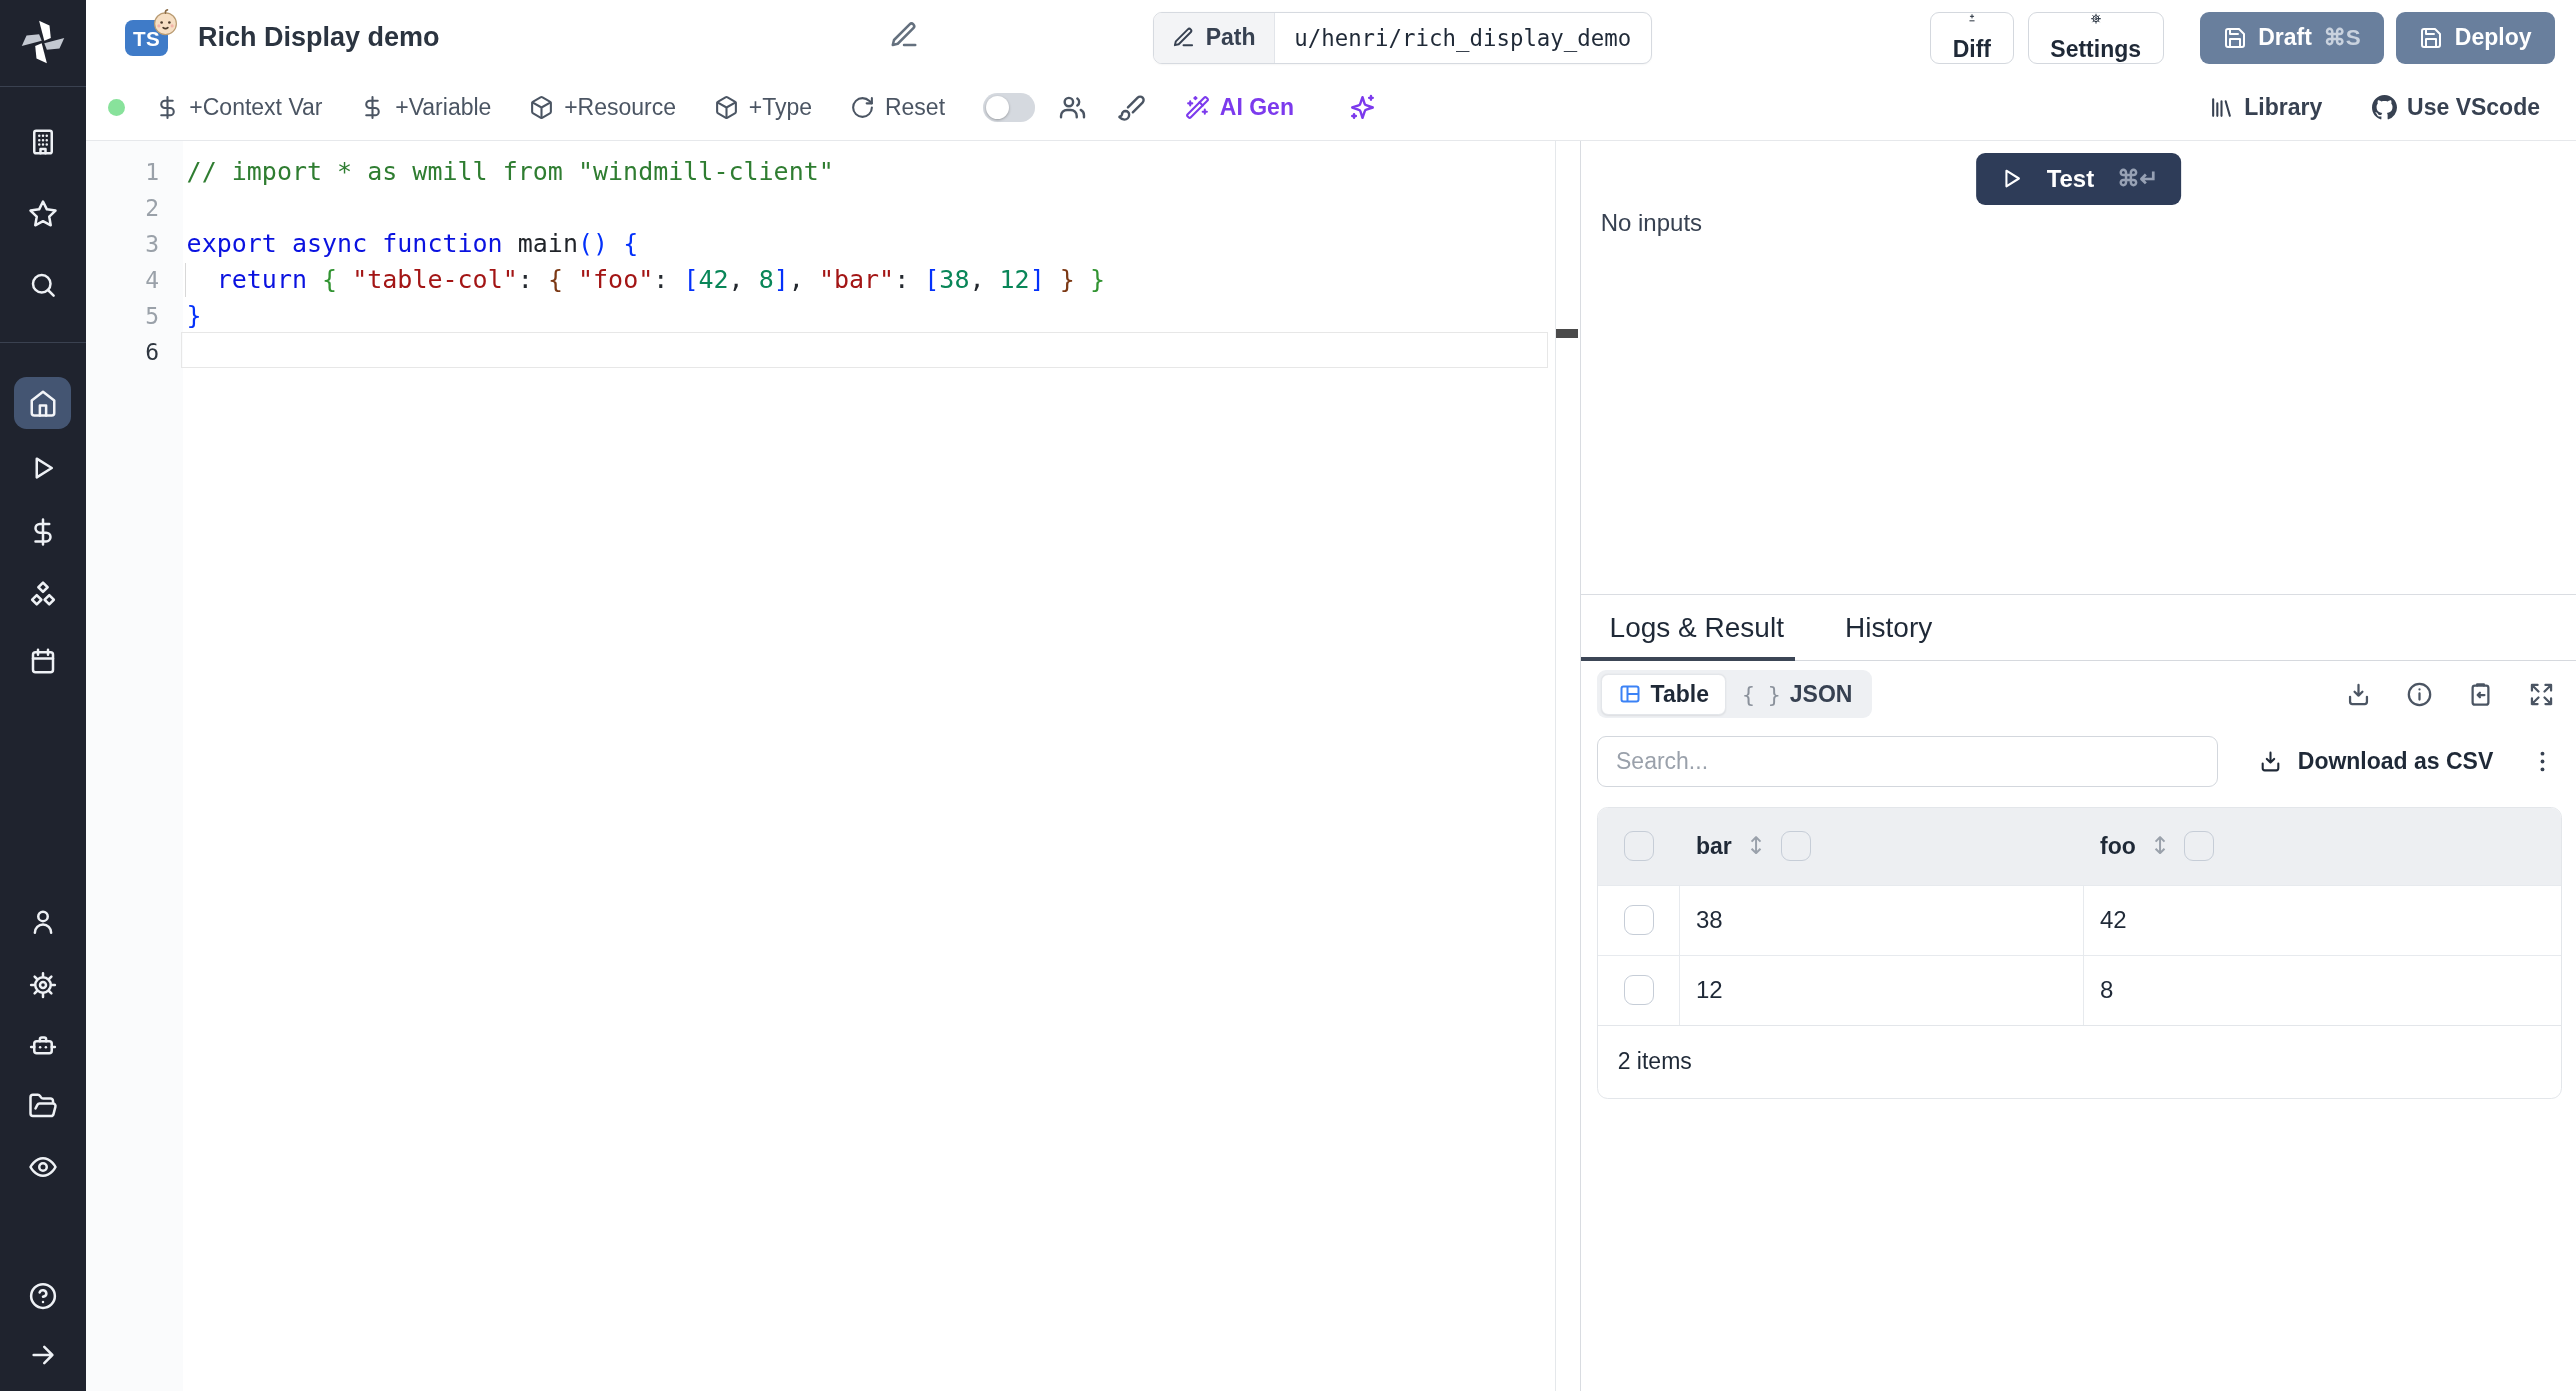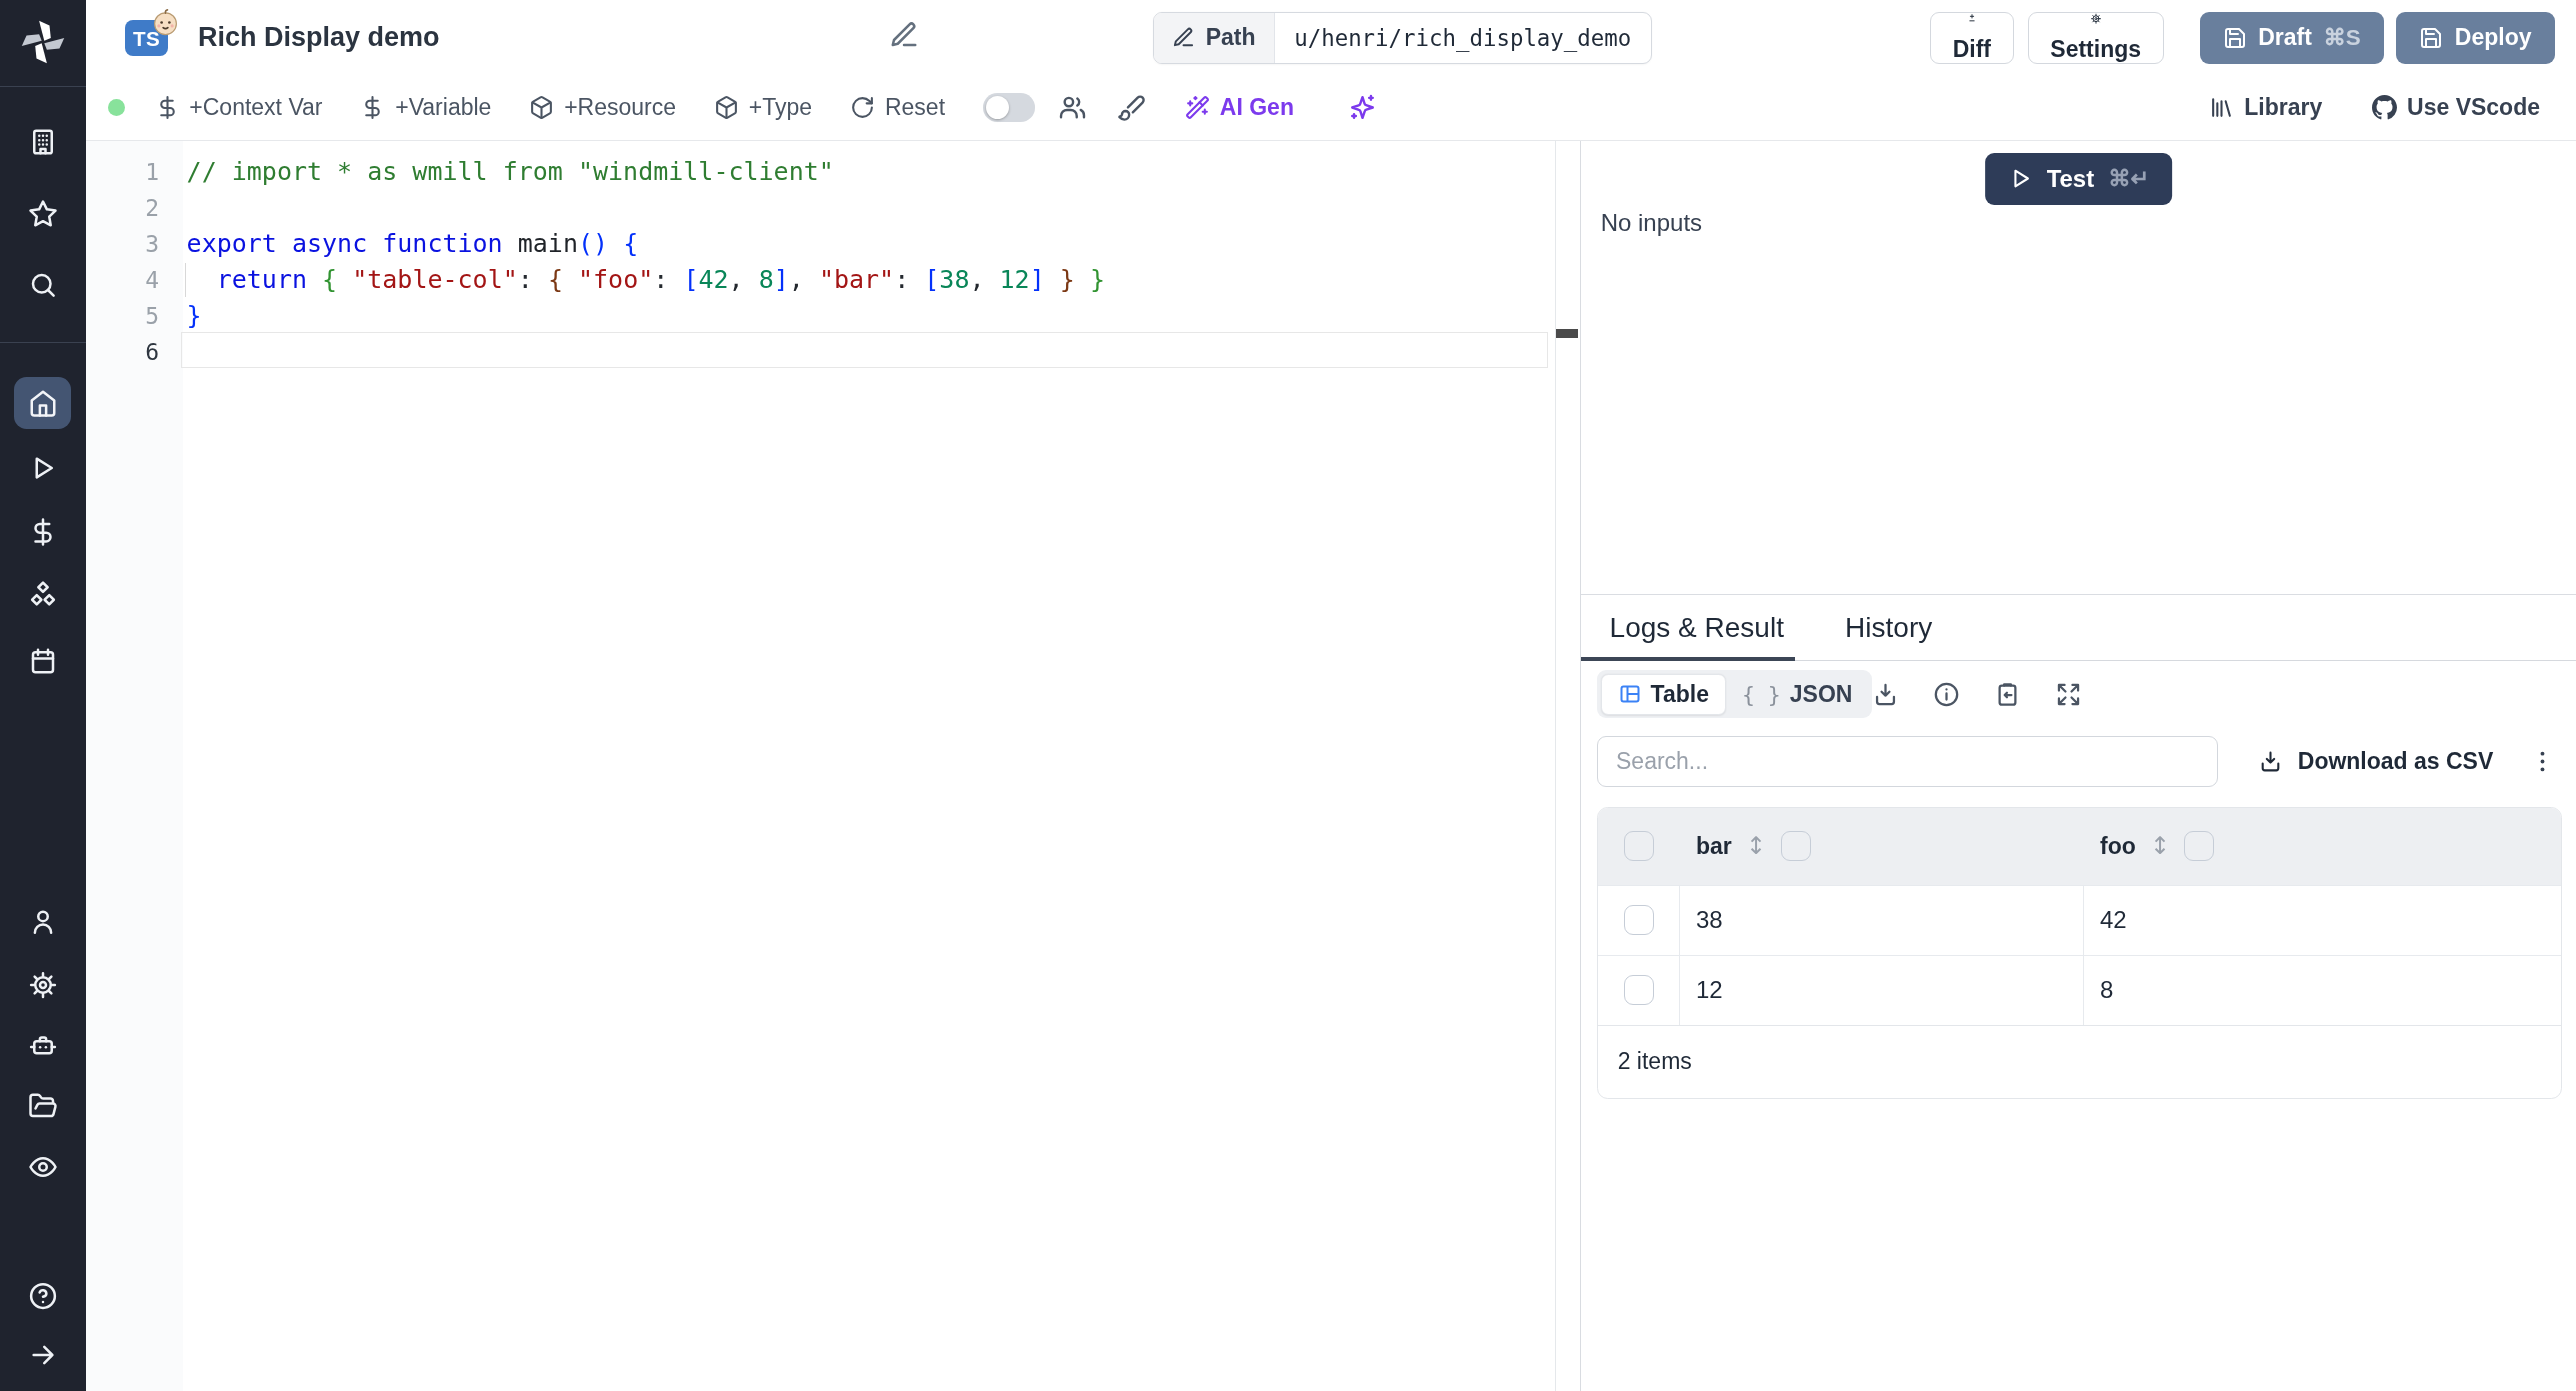--- a/index.html
+++ b/index.html
@@ -61,33 +61,33 @@
   .tk-cm{color:#2f7d31} .tk-kw{color:#0a12e0} .tk-fn{color:#1f2328} .tk-b1{color:#0431fa}
   .tk-b2{color:#319331} .tk-b3{color:#7b3814} .tk-str{color:#a31515} .tk-num{color:#098658} .tk-pl{color:#24292f}
   .current-line { position:absolute; left:95px; right:32px; top:191px; height:36px; border:1.8px solid #e7e7e7; pointer-events:none; }
   .indent-guide { position:absolute; left:99px; top:122px; height:34px; width:0.9px; background:#d8d8d8; }
   .overview { position:absolute; top:0; bottom:0; right:1.8px; width:23px; border-left:0.9px solid #e5e8eb; background:#fff; cursor:pointer; }
   .cursor-mark { position:absolute; top:188px; left:0; width:100%; height:9px; background:#4a4a4a; }
 
   
   .right-panel { width:996px; border-left:1.8px solid #d9dce1; background:#fff; display:flex; flex-direction:column; }
   .run-area { position:relative; height:453px; }
-  .test-btn { position:absolute; top:11.6px; left:50%; transform:translateX(-50%); height:52px; display:flex; align-items:center; gap:14px; background:#2e3c58; color:#fff; border:none; border-radius:9px; padding:0 23px; font-size:24px; font-weight:700; cursor:pointer; }
+  .test-btn { position:absolute; top:11.6px; left:50%; transform:translateX(-50%); height:52px; display:flex; align-items:center; gap:23px; background:#2e3c58; color:#fff; border:none; border-radius:9px; padding:0 23px; font-size:24px; font-weight:700; cursor:pointer; }
   .test-btn svg { width:25px; height:25px; }
   .test-kbd { font-weight:600; color:#97a1b4; font-size:22.4px; }
   .no-inputs { position:absolute; left:19.7px; top:68px; font-size:24px; color:#374151; }
 
   .result-area { border-top:0.9px solid #dadde2; flex:1; display:flex; flex-direction:column; }
   .tabs { display:flex; height:66px; border-bottom:0.9px solid #d6d9de; padding-left:25px; }
   .tab { display:flex; align-items:center; font-size:28px; color:#1f2937; padding:0 3.6px; margin-right:54px; background:none; border:none; cursor:pointer; position:relative; }
   .tab.active { font-weight:500; }
   .tab.active::after { content:""; position:absolute; left:-25px; right:-7.2px; bottom:-0.9px; height:3.6px; background:#3c4656; }
   .result-body { padding:7.2px 14.3px 0 16px; flex:1; }
 
-  .row1 { display:flex; align-items:center; margin-top:1.8px; }
+  .row1 { display:flex; align-items:center; justify-content:space-between; margin-top:1.8px; }
   .seg { display:flex; background:#eef0f3; border-radius:9px; padding:3.6px; }
   .seg-btn { display:flex; align-items:center; gap:9px; height:41px; padding:0 16px; border:none; background:transparent; border-radius:7.2px; font-size:23px; font-weight:600; color:#374151; cursor:pointer; }
   .seg-btn.active { background:#fff; border:0.9px solid #e3e6ea; box-shadow:0 0.9px 1.8px rgba(0,0,0,.08); color:#1f2937; }
   .seg-btn svg { width:24px; height:24px; color:#3b82f6; }
   .braces { font-family:"DejaVu Sans Mono", monospace; color:#8a919b; font-size:21.5px; font-weight:normal; }
   .iconbar { display:flex; align-items:center; gap:34px; padding-right:7.2px; }
   .iconbar button { background:none; border:none; color:#4b5563; width:27px; height:27px; cursor:pointer; }
   .iconbar svg { width:27px; height:27px; }
 
   .row2 { display:flex; align-items:center; justify-content:space-between; margin-top:18px; }

